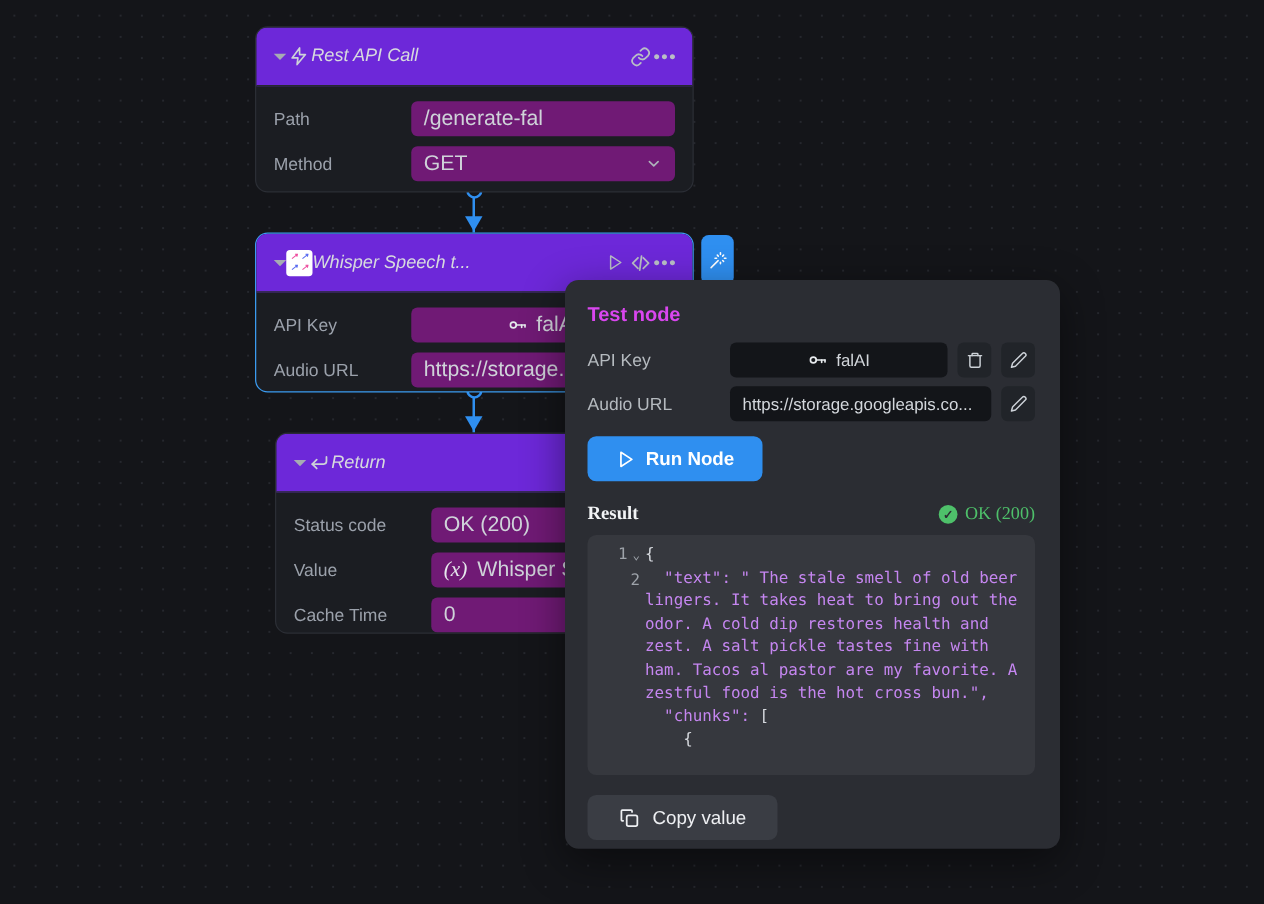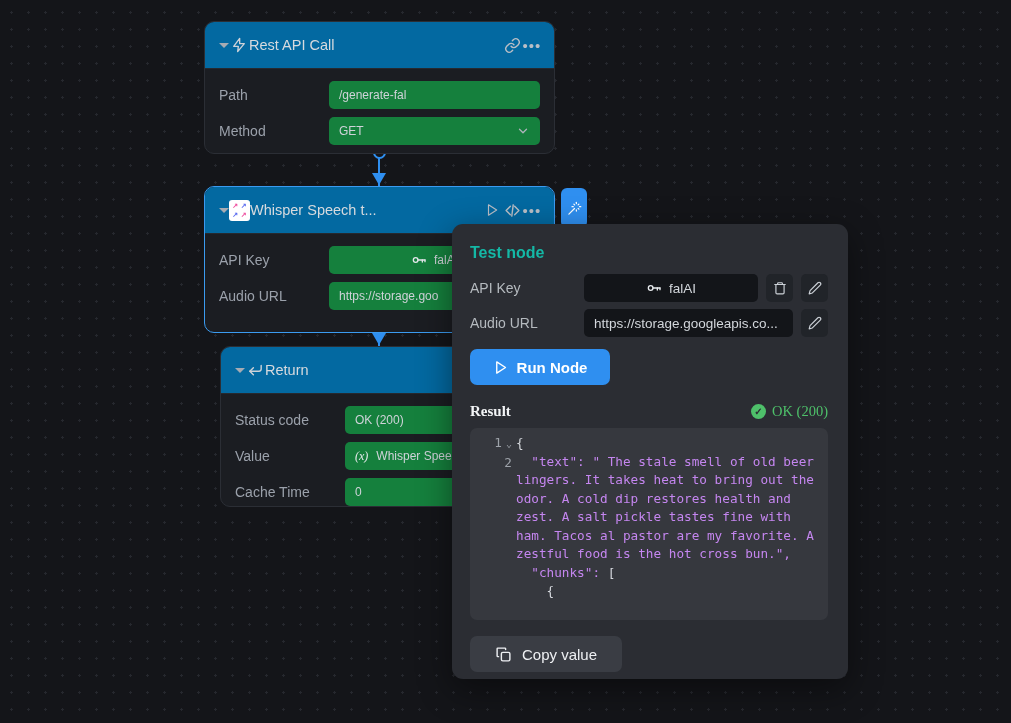--- a/index.html
+++ b/index.html
@@ -30,21 +30,22 @@
   .node.selected {
     border: 1.5px solid #3b9bf0;
   }
 
   .node-header {
     height: 47px;
     display: flex;
     align-items: center;
     padding: 0 12px 0 14px;
     border-bottom: 1px solid #26292f;
-    background: #0369a1;
+    background: #6d28d9;
+    font-style: italic;
   }
   .node-title {
     color: #d7dade;
     font-size: 14.5px;
     flex: 1;
     white-space: nowrap;
     overflow: hidden;
   }
   .hdr-icon {
     display: flex;
@@ -74,24 +75,24 @@
   .row:last-child { margin-bottom: 0; }
   .row-label {
     color: #9ba1ab;
     font-size: 14px;
     width: 110px;
     flex: none;
   }
   .field {
     flex: 1;
     height: 28px;
-    background: #15803d;
+    background: #701a75;
     border-radius: 5px;
     color: #cfd3d9;
-    font-size: 12px;
+    font-size: 17px;
     display: flex;
     align-items: center;
     padding: 0 10px;
     white-space: nowrap;
     overflow: hidden;
     position: relative;
   }
   .field .chev {
     position: absolute;
     right: 10px;
@@ -162,21 +163,21 @@
     left: 452px;
     top: 224px;
     width: 396px;
     height: 455px;
     background: #2b2d33;
     border-radius: 11px;
     padding: 20px 20px 20px 18px;
     box-shadow: 0 10px 34px rgba(0,0,0,.45);
   }
   .panel-title {
-    color: #14b8a6;
+    color: #d946ef;
     font-size: 16px;
     font-weight: bold;
     margin-bottom: 12px;
   }
   .trow {
     display: flex;
     align-items: center;
     height: 28px;
     margin-bottom: 7px;
     gap: 8px;
@@ -361,21 +362,21 @@
       <path d="M15 4V2"></path>
         <path d="M15 16v-2"></path>
       <path d="M8 9h2"></path>
         <path d="M20 9h2"></path>
       <path d="M17.8 11.8 19 13"></path>
         <path d="M17.8 6.2 19 5"></path>
       <path d="m3 21 9-9"></path>
         <path d="M12.2 6.2 11 5"></path>
     </svg>
   </div>
-  <div class="node selected" style="left:204px;top:186px;width:351px;height:147px;">
+  <div class="node selected" style="left:204px;top:186px;width:351px;height:128px;">
     <div class="node-header">
       <div class="caret"></div>
       <span class="whisper-logo">
         <span>↗</span>
           <span>↗</span>
           <span>↗</span>
           <span>↗</span>
       </span>
       <span class="node-title">Whisper Speech t...</span>
       <span class="hdr-icon">

